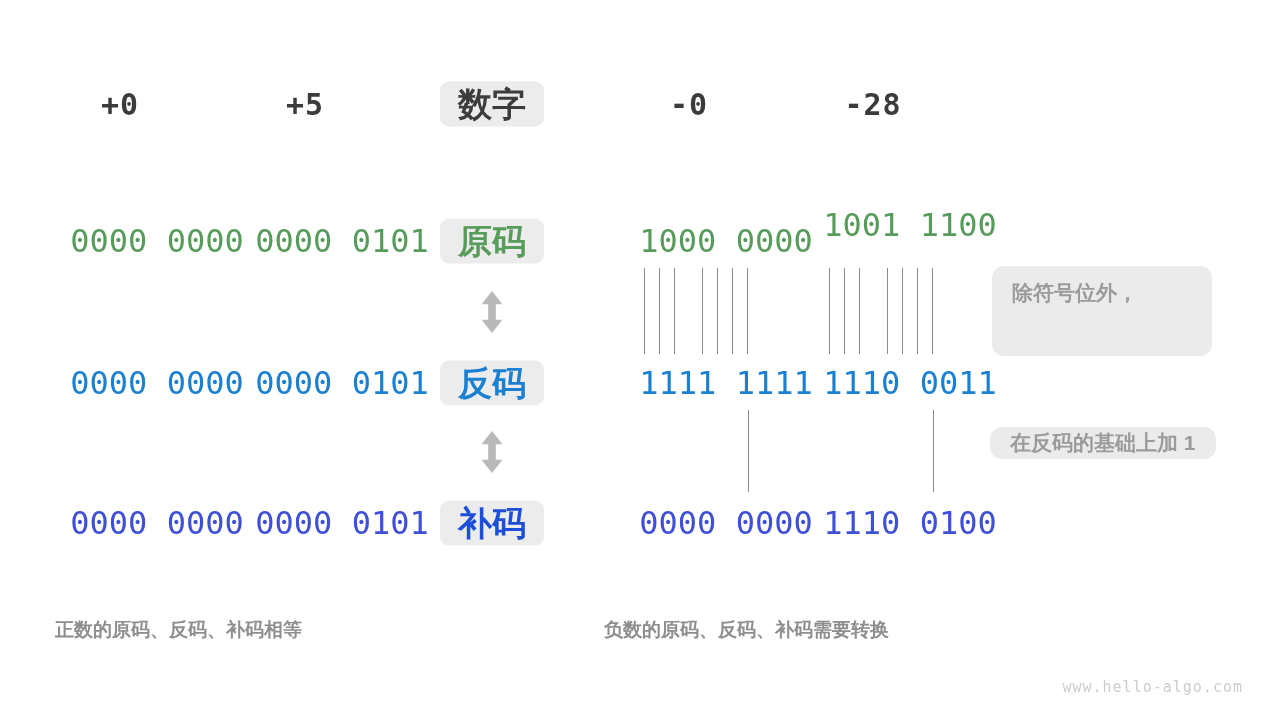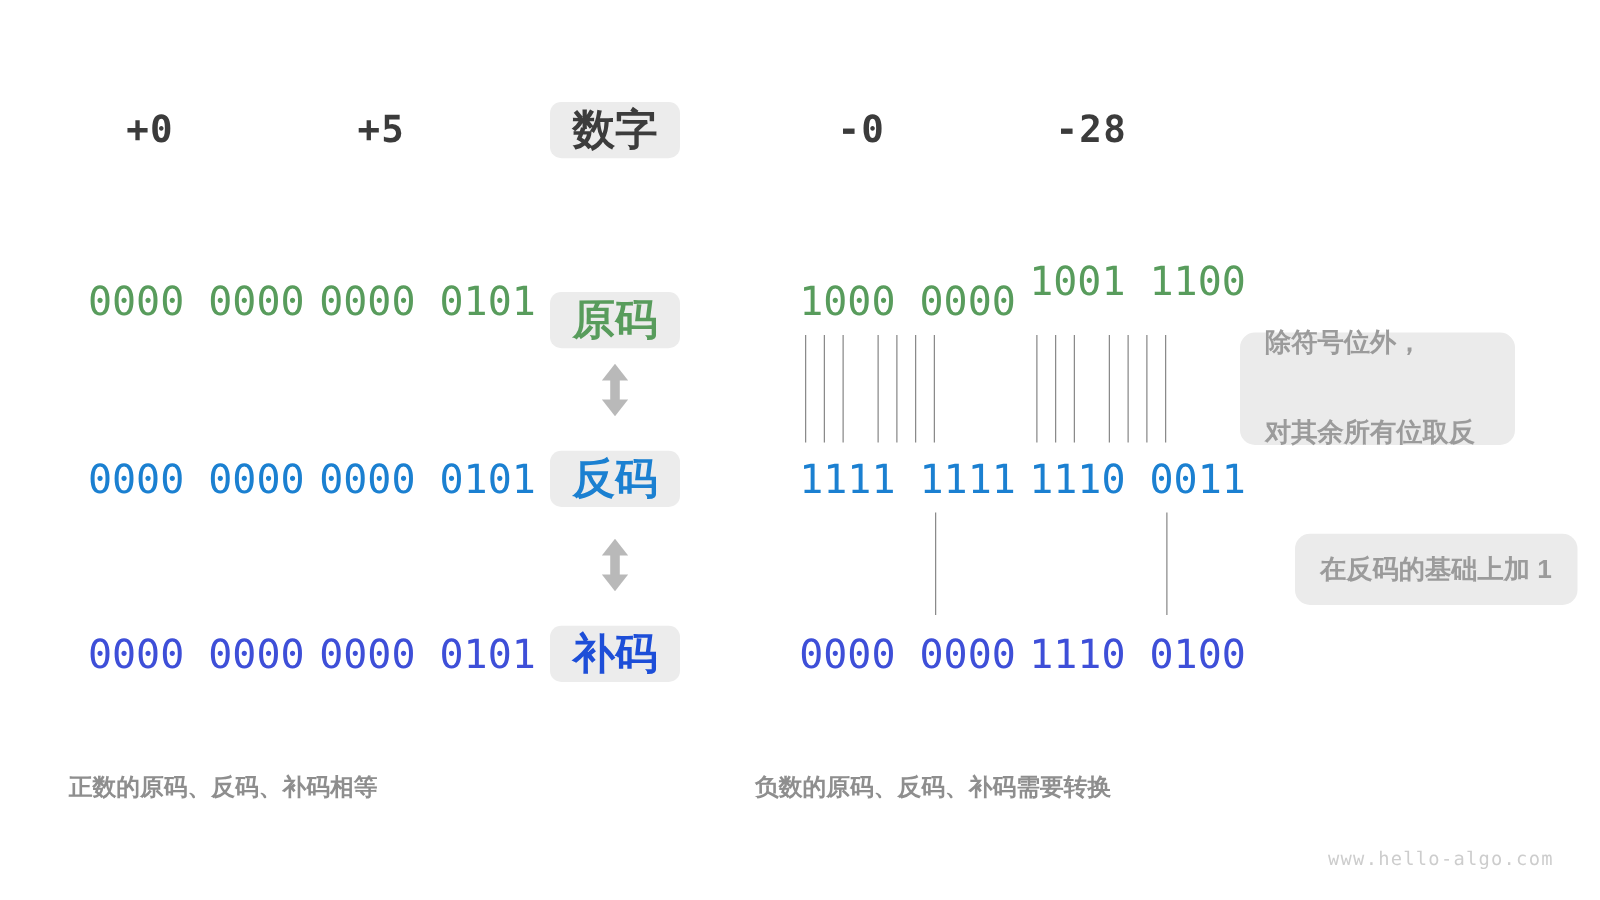--- a/index.html
+++ b/index.html
@@ -95,21 +95,21 @@
 <div class="canvas">
 
   <div class="cell num" style="left:120px;top:104px">+0</div>
   <div class="cell num" style="left:305px;top:104px">+5</div>
   <div class="badge badge-dark" style="top:104px">数字</div>
   <div class="cell num" style="left:689px;top:104px">-0</div>
   <div class="cell num" style="left:873px;top:104px">-28</div>
 
   <div class="cell bin bin-green" style="left:120px;top:241px">0000 0000</div>
   <div class="cell bin bin-green" style="left:305px;top:241px">0000 0101</div>
-  <div class="badge badge-green" style="top:256px">原码</div>
+  <div class="badge badge-green" style="top:241px">原码</div>
   <div class="cell bin bin-green" style="left:689px;top:241px">1000 0000</div>
   <div class="cell bin bin-green" style="left:873px;top:225px">1001 1100</div>
 
   <div class="ticks" style="left:622px;top:268px;width:133px;height:86px">
     <i style="left:22px"></i>
       <i style="left:37px"></i>
       <i style="left:52px"></i>
     <i style="left:80px"></i>
       <i style="left:95px"></i>
       <i style="left:110px"></i>
@@ -152,22 +152,22 @@
   </svg>
 
   <div class="cell bin bin-indigo" style="left:120px;top:523px">0000 0000</div>
   <div class="cell bin bin-indigo" style="left:305px;top:523px">0000 0101</div>
   <div class="badge badge-indigo" style="top:523px">补码</div>
   <div class="cell bin bin-indigo" style="left:689px;top:523px">0000 0000</div>
   <div class="cell bin bin-indigo" style="left:873px;top:523px">1110 0100</div>
 
   <div class="note" style="left:992px;top:266px;width:180px;height:90px">
     <span><span>除符号位外，</span><br>
-    <span>对其余所有位取反</span></span>
+    </span>
   </div>
-  <div class="note" style="left:1036px;top:427px;height:57px">在反码的基础上加 1</div>
+  <div class="note" style="left:990px;top:427px;height:32px">在反码的基础上加 1</div>
 
   <div class="caption" style="left:55px;top:617px">正数的原码、反码、补码相等</div>
   <div class="caption" style="left:604px;top:617px">负数的原码、反码、补码需要转换</div>
 
   <div class="watermark">www.hello-algo.com</div>
 
 </div>
 
 </body></html>

